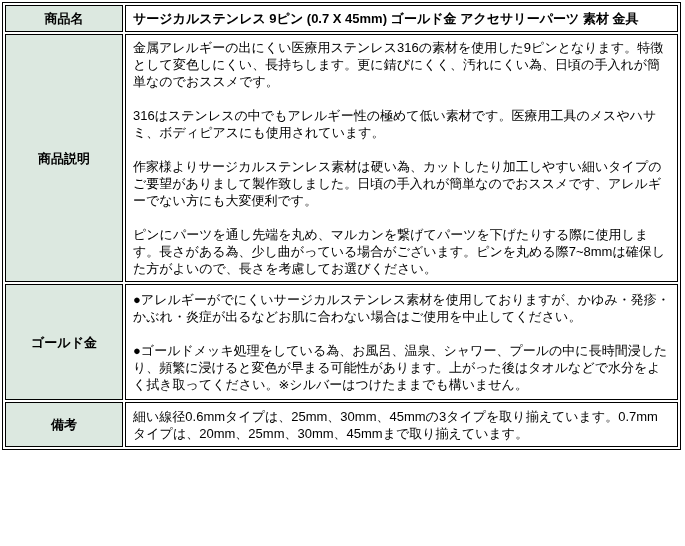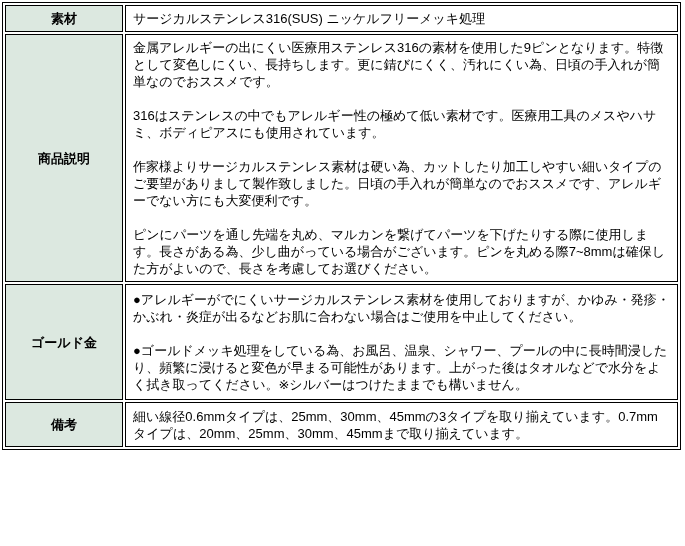--- a/index.html
+++ b/index.html
@@ -50,23 +50,23 @@
   tr.h-xl { height: 236px; }
   tr.h-l  { height: 116px; }
   tr.h-m  { height: 45px; margin-left: 22px; }
 </style>
 </head>
 <body>
 
 <table class="spec">
   <tbody>
     <tr class="h-s">
-      <th>素材</th>
-      <td>
-        <div class="para">サージカルステンレス316(SUS) ニッケルフリーメッキ処理</div>
+      <th>商品名</th>
+      <td class="bold">
+        <div class="para">サージカルステンレス 9ピン (0.7 X 45mm) ゴールド金 アクセサリーパーツ 素材 金具</div>
       </td>
     </tr>
     <tr class="h-xl">
       <th>商品説明</th>
       <td>
         <div class="para">金属アレルギーの出にくい医療用ステンレス316の素材を使用した9ピンとなります。特徴として変色しにくい、長持ちします。更に錆びにくく、汚れにくい為、日頃の手入れが簡単なのでおススメです。</div>
         <div class="para">316はステンレスの中でもアレルギー性の極めて低い素材です。医療用工具のメスやハサミ、ボディピアスにも使用されています。</div>
         <div class="para">作家様よりサージカルステンレス素材は硬い為、カットしたり加工しやすい細いタイプのご要望がありまして製作致しました。日頃の手入れが簡単なのでおススメです、アレルギーでない方にも大変便利です。</div>
         <div class="para">ピンにパーツを通し先端を丸め、マルカンを繋げてパーツを下げたりする際に使用します。長さがある為、少し曲がっている場合がございます。ピンを丸める際7~8mmは確保した方がよいので、長さを考慮してお選びください。</div>
       </td>

